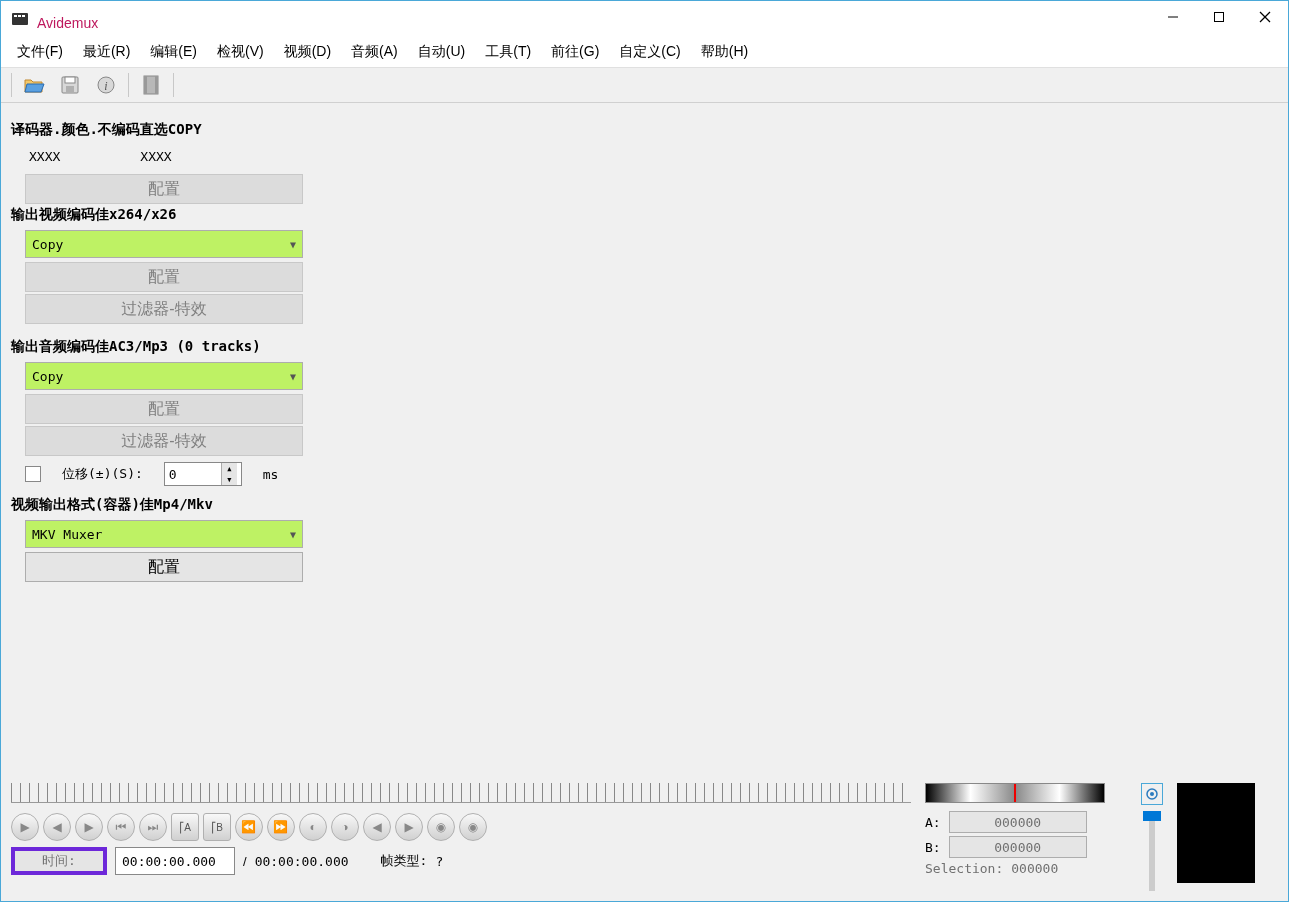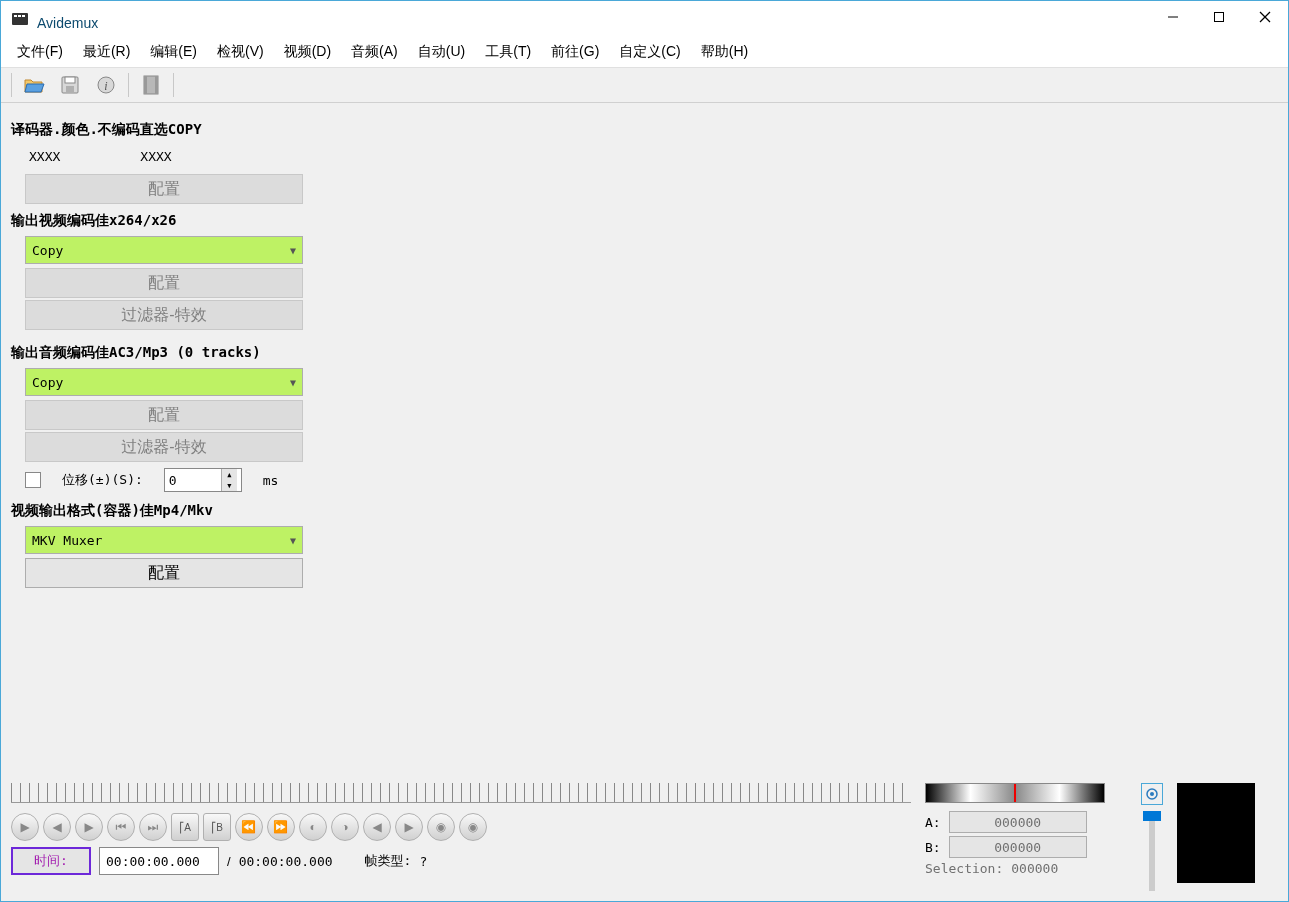--- a/index.html
+++ b/index.html
@@ -19,21 +19,21 @@
   flex-direction: column;
 }
 .titlebar {
   height: 36px;
   display: flex;
   align-items: center;
   padding: 0 0 0 10px;
   background: #fff;
 }
 .titlebar .app-icon { width: 18px; height: 18px; margin-right: 8px; }
-.titlebar .title { font-size: 14px; color: #0c4a6e; flex: 0 0 auto; margin-top: 8px; }
+.titlebar .title { font-size: 14px; color: #be185d; flex: 0 0 auto; margin-top: 8px; }
 .titlebar .spacer { flex: 1; }
 .win-controls { display: flex; height: 100%; }
 .win-btn {
   width: 46px; height: 32px;
   display: flex; align-items: center; justify-content: center;
   color: #000;
 }
 .menubar {
   height: 30px;
   display: flex;
@@ -182,25 +182,25 @@
   font-size: 12px;
 }
 .pbtn.rect { border-radius: 3px; }
 .time-row {
   display: flex;
   align-items: center;
   gap: 8px;
   margin-top: 6px;
 }
 .time-label-box {
-  width: 80px; height: 28px;
+  width: 96px; height: 28px;
   background: #e5e5e5;
-  border: 2px solid #6d28d9;
+  border: 4px solid #6d28d9;
   display:flex; align-items:center; justify-content:center;
-  color:#a21caf;
+  color:#737373;
   font-family: "SimSun", monospace;
 }
 .time-input {
   width: 120px; height: 28px;
   background: #fff;
   border: 1px solid #888;
   padding: 0 6px;
   font-family: monospace;
   display:flex; align-items:center;
 }
@@ -341,21 +341,21 @@
 
   <div class="content">
 
     <div class="section-title">译码器.颜色.不编码直选COPY</div>
     <div class="xxxx-row">
       <span>XXXX</span>
       <span>XXXX</span>
     </div>
     <div class="btn">配置</div>
 
-    <div class="section-title" style="margin-top:8px">输出视频编码佳x264/x26</div>
+    <div class="section-title" style="margin-top:2px">输出视频编码佳x264/x26</div>
     <div class="combo">
       <span>Copy</span>
       <span class="chev">▼</span>
     </div>
     <div class="btn">配置</div>
     <div class="btn">过滤器-特效</div>
 
     <div class="section-title" style="margin-top:14px">
       <span>输出音频编码佳AC3/Mp3 </span><span style="font-weight:bold">(0 tracks)</span>
     </div>

